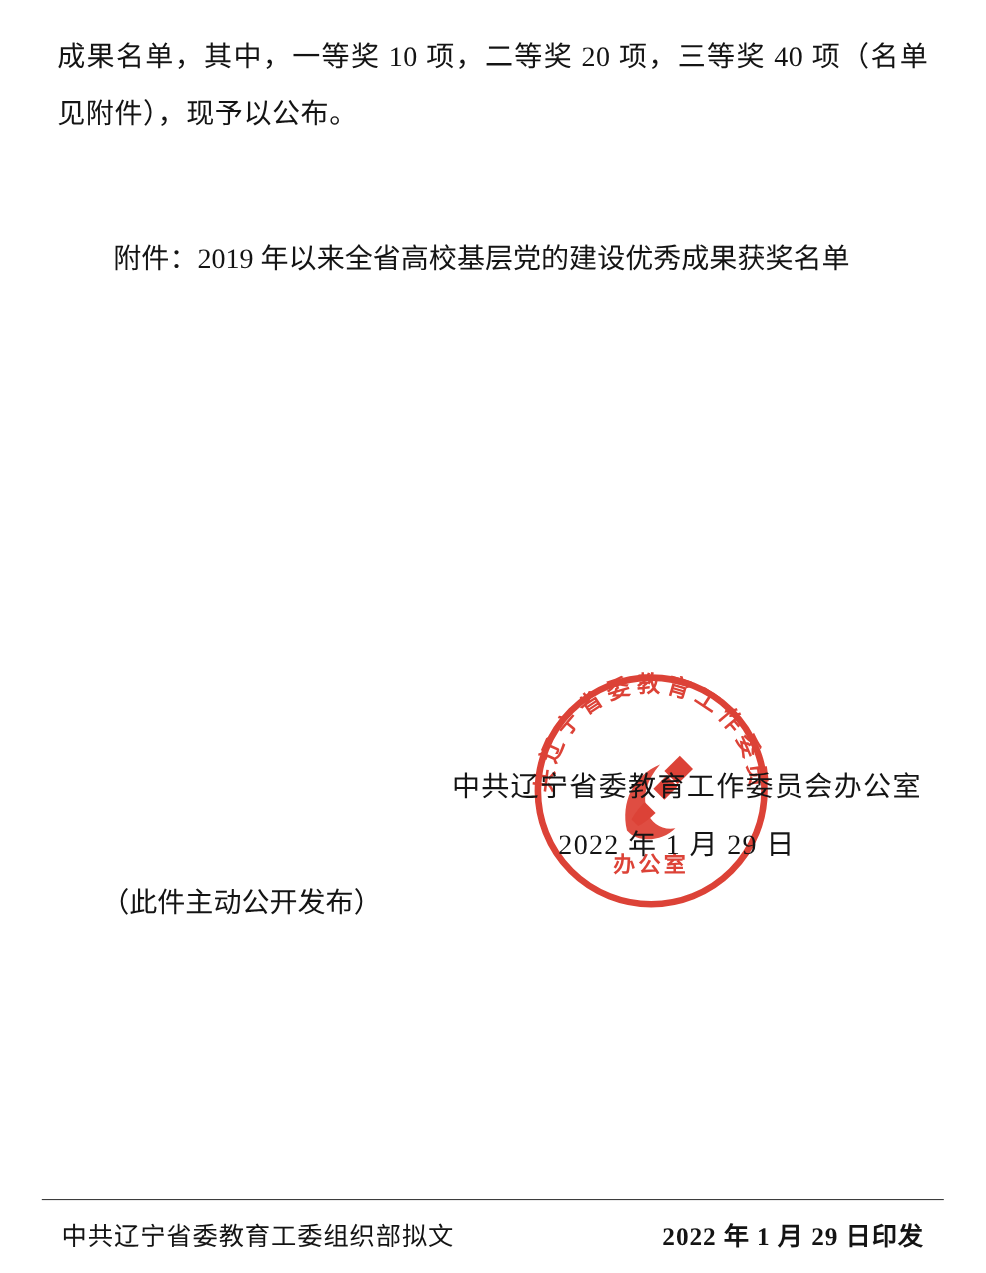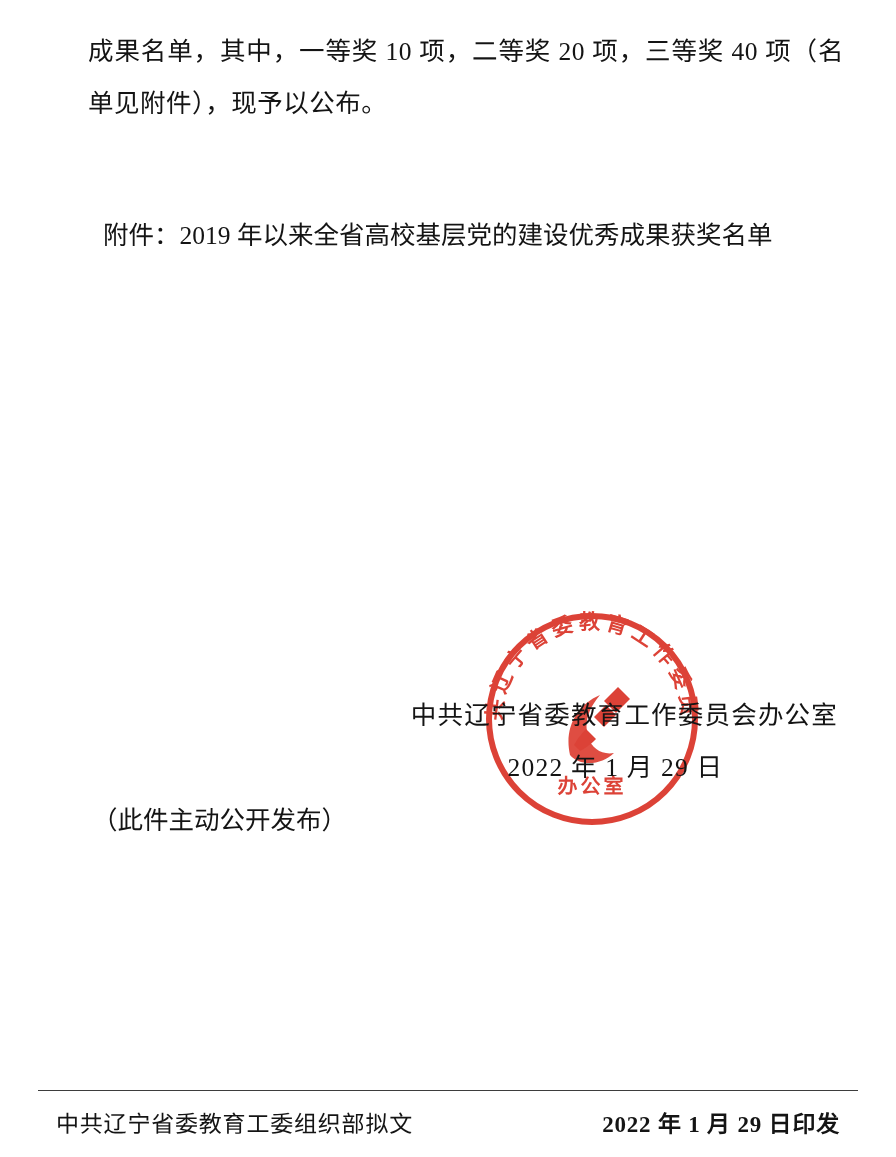--- a/index.html
+++ b/index.html
@@ -24,21 +24,20 @@
     padding: 26px 52px 0 52px;
   }
 
   .body-text {
     font-size: 25.5px;
     line-height: 52px;
     letter-spacing: 0.5px;
     text-align: justify;
     text-justify: inter-ideograph;
     color: #141414;
-    margin-left: 36px;
   }
 
   .para {
     margin: 0;
     text-indent: 0;
   }
   .para.indent {
     text-indent: 51px;
   }
 

